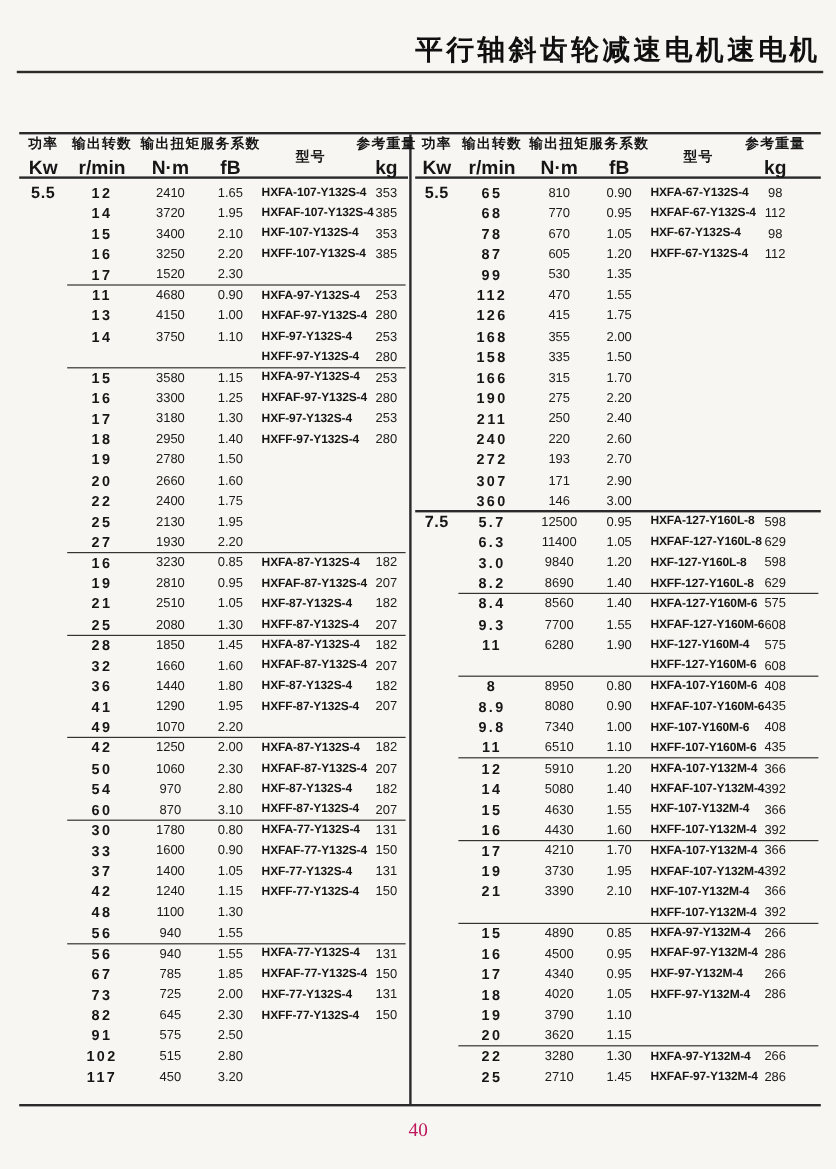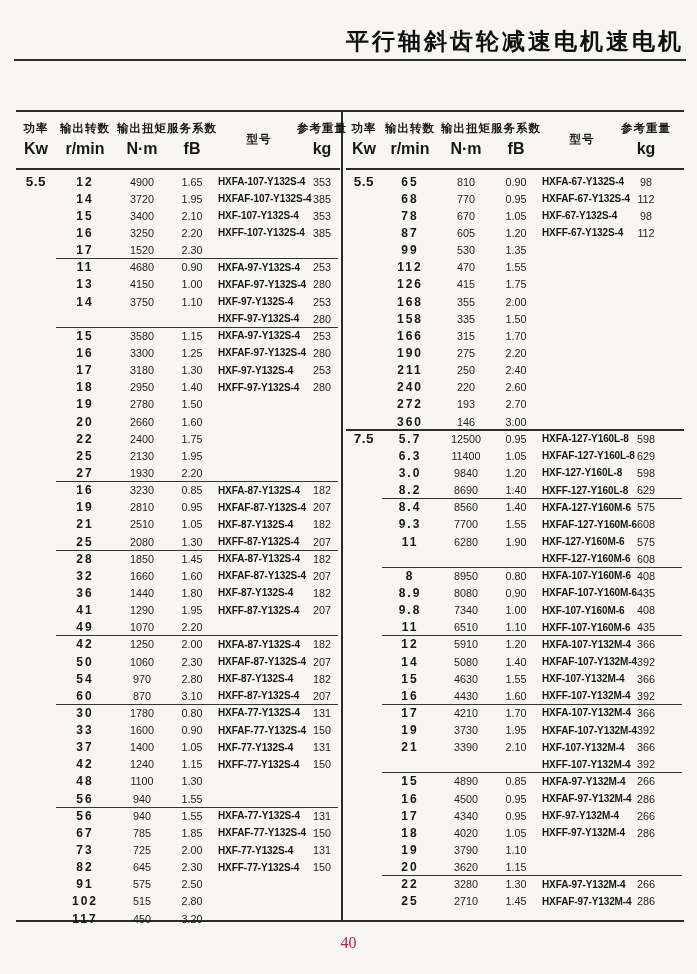--- a/index.html
+++ b/index.html
@@ -27,21 +27,21 @@
     position:absolute; top:110px; left:16px; width:668px; height:812px;
     border-top:2.5px solid var(--rule,#2a2a2a);
     border-bottom:2.5px solid var(--rule,#2a2a2a);
   }
   .vdiv { position:absolute; top:0; bottom:0; left:325px; width:1.5px; background:var(--rule,#2a2a2a); }
 
   .table { position:absolute; top:0; bottom:0; }
   .t-left  { left:0;   width:324px; }
   .t-right { left:330px; width:338px; }
 
-  .thead { display:grid; height:58px; border-bottom:2px solid var(--rule,#2a2a2a); align-items:center; }
+  .thead { display:grid; height:37px; border-bottom:2px solid var(--rule,#2a2a2a); align-items:center; }
   .t-left  .thead, .t-left  .row { grid-template-columns:40px 58px 56px 44px 90px 36px; }
   .t-right .thead, .t-right .row { grid-template-columns:36px 56px 56px 44px 88px 40px 18px; }
 
   .th { display:flex; flex-direction:column; align-items:center; justify-content:center; font-weight:700; line-height:1.45; }
   .th .zh { font-size:11.5px; letter-spacing:1px; white-space:nowrap; }
   .th .en { font-size:16px; white-space:nowrap; min-height:2px; }
 
   .tbody { padding-top:3px; }
   .group { position:relative; }
   .gdiv { position:absolute; top:-0.5px; height:1px; right:2px; background:#333; }
@@ -95,21 +95,21 @@
           <div class="th">
             <span class="zh">参考重量</span>
             <span class="en">kg</span>
           </div>
         </div>
       <div class="tbody">
           <div class="group">
             <div class="row">
               <div class="cell c-power">5.5</div>
               <div class="cell c-speed">12</div>
-              <div class="cell c-torque">4900</div>
+              <div class="cell c-torque">2410</div>
               <div class="cell c-fb">1.65</div>
               <div class="cell c-model">HXFA-107-Y132S-4</div>
               <div class="cell c-weight">353</div>
             </div>
             <div class="row">
               <div class="cell c-power"></div>
               <div class="cell c-speed">14</div>
               <div class="cell c-torque">3720</div>
               <div class="cell c-fb">1.95</div>
               <div class="cell c-model">HXFAF-107-Y132S-4</div>
@@ -611,20 +611,28 @@
             <div class="row">
               <div class="cell c-power"></div>
               <div class="cell c-speed">272</div>
               <div class="cell c-torque">193</div>
               <div class="cell c-fb">2.70</div>
               <div class="cell c-model"></div>
               <div class="cell c-weight"></div>
             </div>
             <div class="row">
               <div class="cell c-power"></div>
+              <div class="cell c-speed">307</div>
+              <div class="cell c-torque">171</div>
+              <div class="cell c-fb">2.90</div>
+              <div class="cell c-model"></div>
+              <div class="cell c-weight"></div>
+            </div>
+            <div class="row">
+              <div class="cell c-power"></div>
               <div class="cell c-speed">360</div>
               <div class="cell c-torque">146</div>
               <div class="cell c-fb">3.00</div>
               <div class="cell c-model"></div>
               <div class="cell c-weight"></div>
             </div>
           </div>
           <div class="group">
             <i class="gdiv section"></i>
             <div class="row">
@@ -676,21 +684,21 @@
               <div class="cell c-torque">7700</div>
               <div class="cell c-fb">1.55</div>
               <div class="cell c-model">HXFAF-127-Y160M-6</div>
               <div class="cell c-weight">608</div>
             </div>
             <div class="row">
               <div class="cell c-power"></div>
               <div class="cell c-speed">11</div>
               <div class="cell c-torque">6280</div>
               <div class="cell c-fb">1.90</div>
-              <div class="cell c-model">HXF-127-Y160M-6</div>
+              <div class="cell c-model">HXF-127-Y160M-4</div>
               <div class="cell c-weight">575</div>
             </div>
             <div class="row">
               <div class="cell c-power"></div>
               <div class="cell c-speed"></div>
               <div class="cell c-torque"></div>
               <div class="cell c-fb"></div>
               <div class="cell c-model">HXFF-127-Y160M-6</div>
               <div class="cell c-weight">608</div>
             </div>

